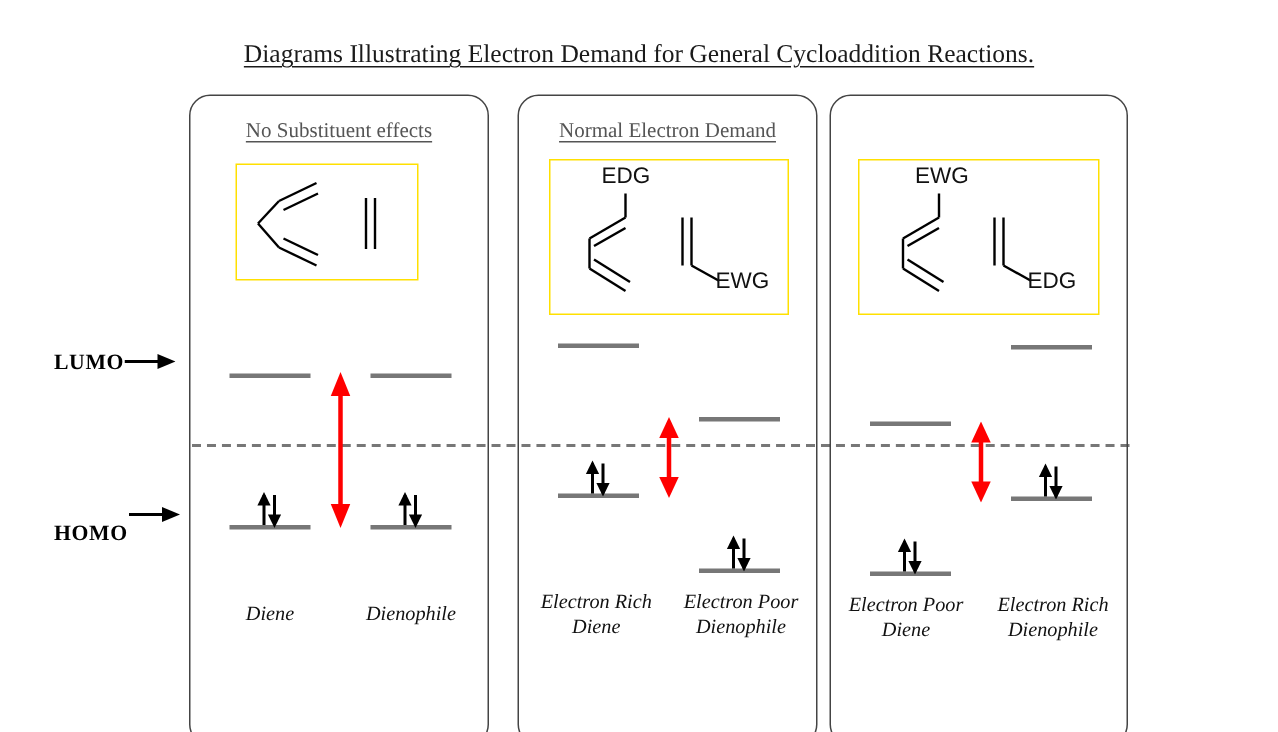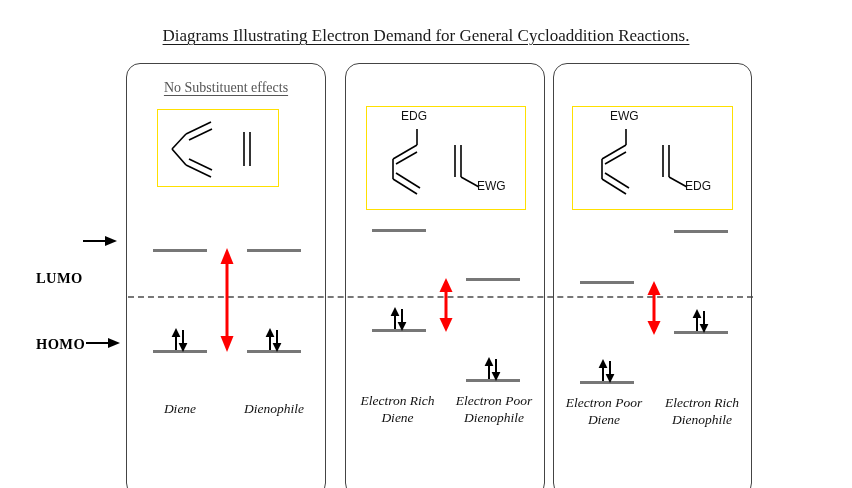--- a/index.html
+++ b/index.html
@@ -36,22 +36,22 @@
   
   .axis-label {
     position: absolute;
     font-family: "Liberation Serif", "DejaVu Serif", serif;
     font-weight: bold;
     font-size: 14.5px;
     color: #000000;
     letter-spacing: 0.4px;
     white-space: nowrap;
   }
-  #lumo-label { left: 36px; top: 234px; margin-top: 36px; }
-  #homo-label { left: 36px; top: 336px; }
+  #lumo-label { left: 36px; top: 234px; }
+  #homo-label { left: 36px; top: 348px; }
   .axis-arrow {
     position: absolute;
     height: 12px;
     width: 34px;
   }
   #lumo-arrow { left: 83px; top: 235px; }
   #homo-arrow { left: 86px; top: 337px; }
 
   
   #dashed-line {
@@ -101,21 +101,21 @@
   }
   #struct-0 { left: 30px; top: 45px; width: 122px; height: 78px; }
   #struct-1 { left: 20px; top: 42px; width: 160px; height: 104px; }
   #struct-2 { left: 18px; top: 42px; width: 161px; height: 104px; }
 
   .struct-svg { position: absolute; left: 0; top: 0; }
 
   .grp-label {
     position: absolute;
     font-family: "Liberation Sans", "DejaVu Sans", sans-serif;
-    font-size: 12px;
+    font-size: 15px;
     color: #111111;
     white-space: nowrap;
   }
 
   
   .level {
     position: absolute;
     height: 0;
     border-top: 3px solid #777777;
   }
@@ -207,20 +207,23 @@
       <line x1="9" y1="10" x2="9" y2="94" stroke="#ff0000" stroke-width="3"></line>
       <polygon points="9,0 2.5,16 15.5,16" fill="#ff0000"></polygon>
       <polygon points="9,104 2.5,88 15.5,88" fill="#ff0000"></polygon>
     </svg>
 
     <div class="species-caption" style="left:8px; top:336px; width:90px;">Diene</div>
     <div class="species-caption" style="left:100px; top:336px; width:94px;">Dienophile</div>
   </div>
 
   <div class="panel" id="panel-1">
+    <div class="panel-heading">
+      <span>Normal Electron Demand</span>
+    </div>
 
     <div class="struct-box" id="struct-1">
       <svg class="struct-svg" width="160" height="104" viewBox="0 0 160 104">
 
         <line x1="50" y1="22" x2="50" y2="38" stroke="#000" stroke-width="1.6"></line>
         <line x1="50" y1="38" x2="26" y2="52" stroke="#000" stroke-width="1.6"></line>
         <line x1="50" y1="45" x2="29" y2="57" stroke="#000" stroke-width="1.6"></line>
         <line x1="26" y1="52" x2="26" y2="72" stroke="#000" stroke-width="1.6"></line>
         <line x1="26" y1="72" x2="50" y2="87" stroke="#000" stroke-width="1.6"></line>
         <line x1="29" y1="66" x2="53" y2="81" stroke="#000" stroke-width="1.6"></line>

